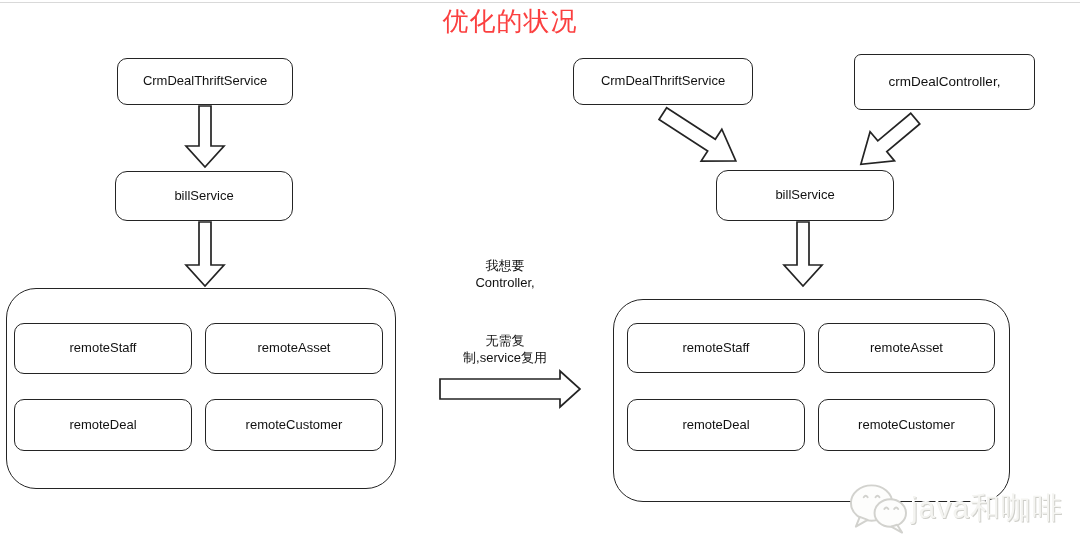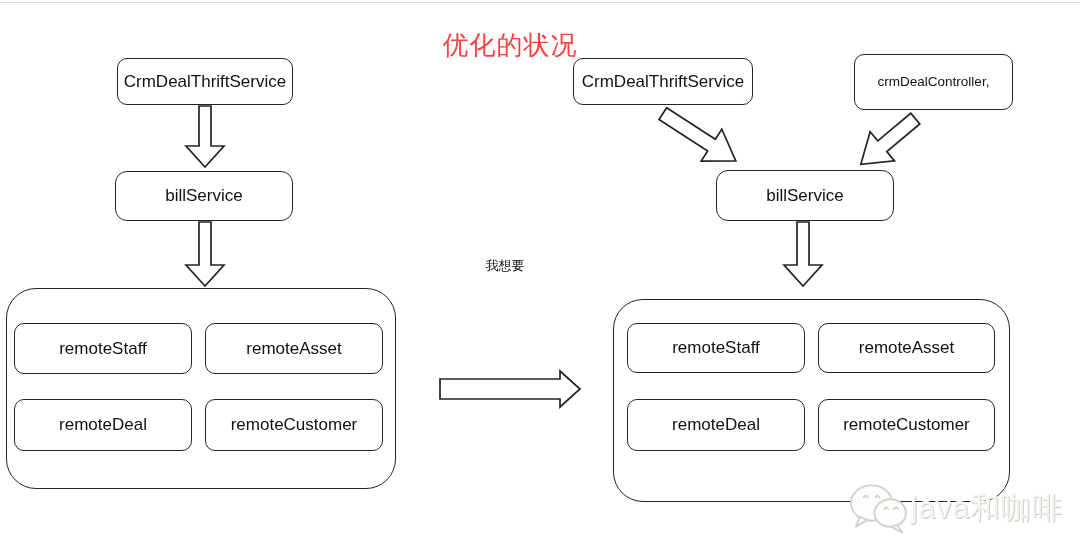--- a/index.html
+++ b/index.html
@@ -3,26 +3,26 @@
 <meta charset="utf-8">
 <style>
   html,body{margin:0;padding:0;background:#fff;}
   #stage{
     position:relative;width:1080px;height:556px;background:#ffffff;
     font-family:"Liberation Sans","DejaVu Sans",sans-serif;overflow:hidden;color:#111;
   }
   .hairline{position:absolute;left:0;top:2px;width:1080px;height:1px;background:#d9d9d9;}
   .title{
     position:absolute;left:400px;top:4px;width:220px;text-align:center;
-    font-size:26px;font-weight:500;letter-spacing:1px;margin-top:24px;
+    font-size:26px;font-weight:500;letter-spacing:1px;
   }
   .box{
     position:absolute;box-sizing:border-box;background:#fff;border:1.7px solid #242424;
     border-radius:10px;display:flex;align-items:center;justify-content:center;
-    font-size:17px;line-height:1.25;text-align:center;
+    font-size:13px;line-height:1.25;text-align:center;
   }
   .bigbox{border-radius:30px;}
   .note{position:absolute;text-align:center;font-size:13px;line-height:1.3;}
   svg.arrow{position:absolute;overflow:visible;}
   svg.arrow polygon{fill:#ffffff;stroke:#242424;stroke-width:1.7;stroke-linejoin:miter;}
   .rot{transform-origin:0 22px;}
   .watermark{
     position:absolute;left:848px;top:478px;width:215px;height:60px;display:flex;
     align-items:center;z-index:5;
   }
@@ -54,30 +54,35 @@
   </svg>
 
   <div class="box bigbox" style="left:6px;top:288px;width:390px;height:201px;"></div>
   <div class="box" style="left:14px;top:323px;width:178px;height:51px;">remoteStaff</div>
   <div class="box" style="left:205px;top:323px;width:178px;height:51px;">remoteAsset</div>
   <div class="box" style="left:14px;top:399px;width:178px;height:52px;">remoteDeal</div>
   <div class="box" style="left:205px;top:399px;width:178px;height:52px;">remoteCustomer</div>
 
   <div class="note" style="left:430px;top:258px;width:150px;">
     <span style="display:block">我想要</span>
+    <span style="display:block">Controller,</span>
   </div>
 
+  <div class="note" style="left:420px;top:333px;width:170px;">
+    <span style="display:block">无需复</span>
+    <span style="display:block">制,service复用</span>
+  </div>
 
   <svg class="arrow" style="left:439px;top:369px;" width="144" height="40">
     <polygon points="1,10 121,10 121,2 141,20 121,38 121,30 1,30"></polygon>
   </svg>
 
   <div class="box" style="left:573px;top:58px;width:180px;height:47px;">CrmDealThriftService</div>
 
-  <div class="box" style="left:854px;top:54px;width:159px;height:56px;font-size:13.5px;line-height:1.25;">
+  <div class="box" style="left:854px;top:54px;width:181px;height:56px;font-size:13.5px;line-height:1.25;border-radius:7px;">
     <div>
       <span style="display:block">crmDealController,</span>
     </div>
   </div>
 
   <svg class="arrow rot" style="left:662px;top:91px;transform:rotate(33deg);" width="90" height="44">
     <polygon points="1,15 59,15 59,3 88,22 59,41 59,29 1,29"></polygon>
   </svg>
 
   <svg class="arrow rot" style="left:916px;top:96px;transform:rotate(140deg);" width="74" height="44">

